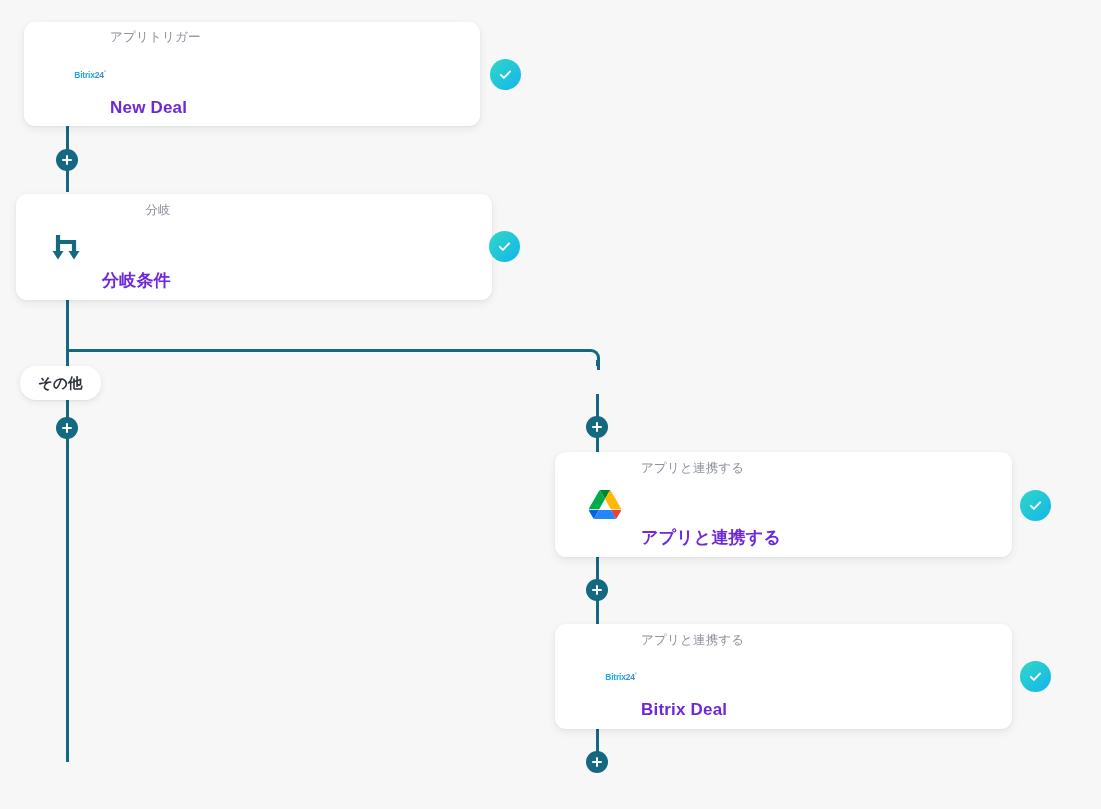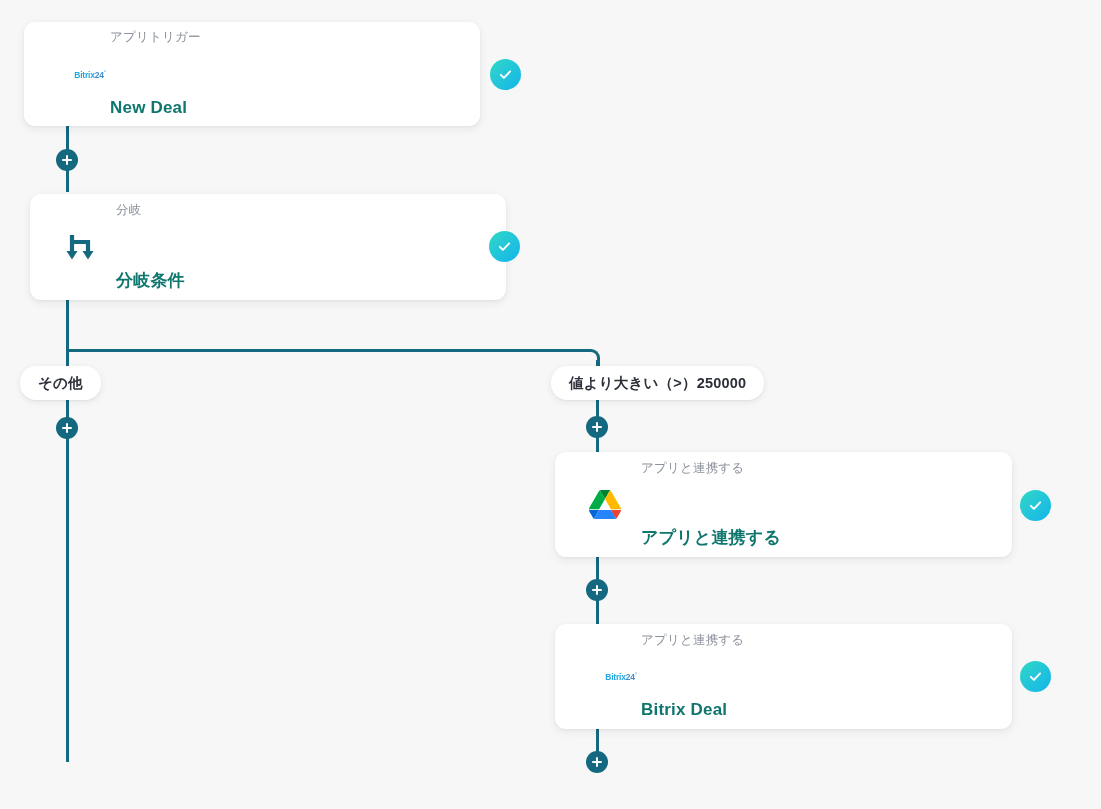--- a/index.html
+++ b/index.html
@@ -68,21 +68,21 @@
   }
   .card-subtitle {
     font-size: 12.5px;
     color: #8c919b;
     letter-spacing: 0.2px;
     margin-bottom: 3px;
   }
   .card-title {
     font-size: 17px;
     font-weight: bold;
-    color: #0f766e;
+    color: #6d28d9;
     letter-spacing: 0.2px;
   }
 
   
   .check-badge {
     position: absolute;
     width: 31px;
     height: 31px;
     border-radius: 50%;
     background: linear-gradient(135deg, #2fd9bf 0%, #27cbd4 35%, #13b5ea 100%);
@@ -187,21 +187,21 @@
     </div>
   </div>
   <div class="check-badge" style="left:490px; top:59px;">
     <svg width="17" height="17" viewBox="0 0 17 17">
       <path d="M3.8 8.8 L6.9 11.9 L13.1 5.4" fill="none" stroke="#ffffff" stroke-width="1.9" stroke-linecap="round" stroke-linejoin="round"></path>
     </svg>
   </div>
 
   <div class="plus-btn" style="left:56px; top:149px;"></div>
 
-  <div class="card" style="left:30px; top:194px; width:476px; height:106px;">
+  <div class="card" style="left:16px; top:194px; width:476px; height:106px;text-align:right;">
     <div class="card-icon">
       <svg width="34" height="34" viewBox="0 0 34 34">
         <g fill="none" stroke="#14687f" stroke-width="4.2" stroke-linecap="butt">
           <path d="M9 5 L9 22"></path>
           <path d="M9 12 L25 12 L25 22"></path>
         </g>
         <path d="M3.5 21 L14.5 21 L9 29.5 Z" fill="#14687f"></path>
         <path d="M19.5 21 L30.5 21 L25 29.5 Z" fill="#14687f"></path>
       </svg>
     </div>
@@ -213,23 +213,20 @@
   <div class="check-badge" style="left:489px; top:231px;">
     <svg width="17" height="17" viewBox="0 0 17 17">
       <path d="M3.8 8.8 L6.9 11.9 L13.1 5.4" fill="none" stroke="#ffffff" stroke-width="1.9" stroke-linecap="round" stroke-linejoin="round"></path>
     </svg>
   </div>
 
   <div class="pill" style="left:20px; top:366px;">
     <span>その他</span>
   </div>
 
-  <div class="pill" style="left:551px; top:366px;">
-    <span>値より大きい（&gt;）250000</span>
-  </div>
 
   <div class="plus-btn" style="left:56px; top:417px;"></div>
 
   <div class="plus-btn" style="left:586px; top:416px;"></div>
 
   <div class="card" style="left:555px; top:452px; width:457px; height:105px;">
     <div class="card-icon">
       <svg width="32" height="29" viewBox="0 0 87 76">
         <path d="M6.6 66.85 L10.45 73.5 C11.25 74.9 12.4 76 13.75 76.8 L27.5 53 L0 53 C0 54.55 0.4 56.1 1.2 57.5 Z" fill="#0066da"></path>
         <path d="M43.5 23 L29.75 -0.8 C28.4 0 27.25 1.1 26.45 2.5 L1.2 46.2 C0.42 47.57 0.005 49.12 0 50.7 L27.5 50.7 Z" fill="#00ac47"></path>

